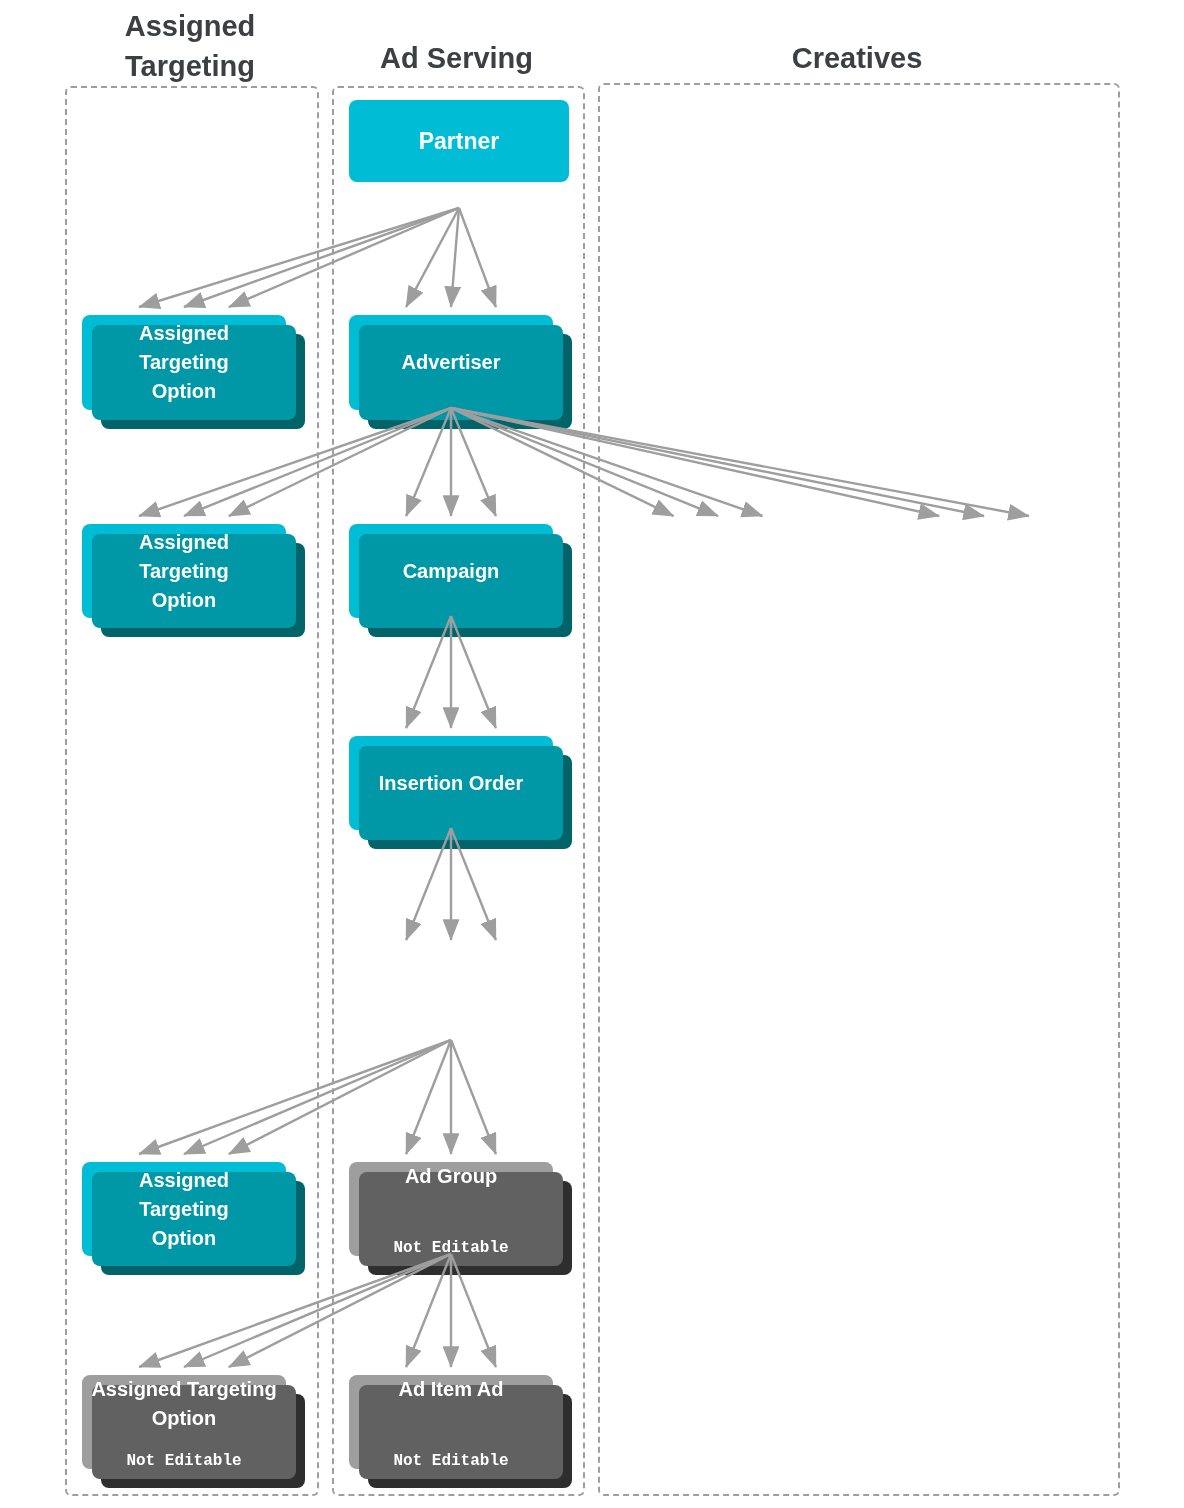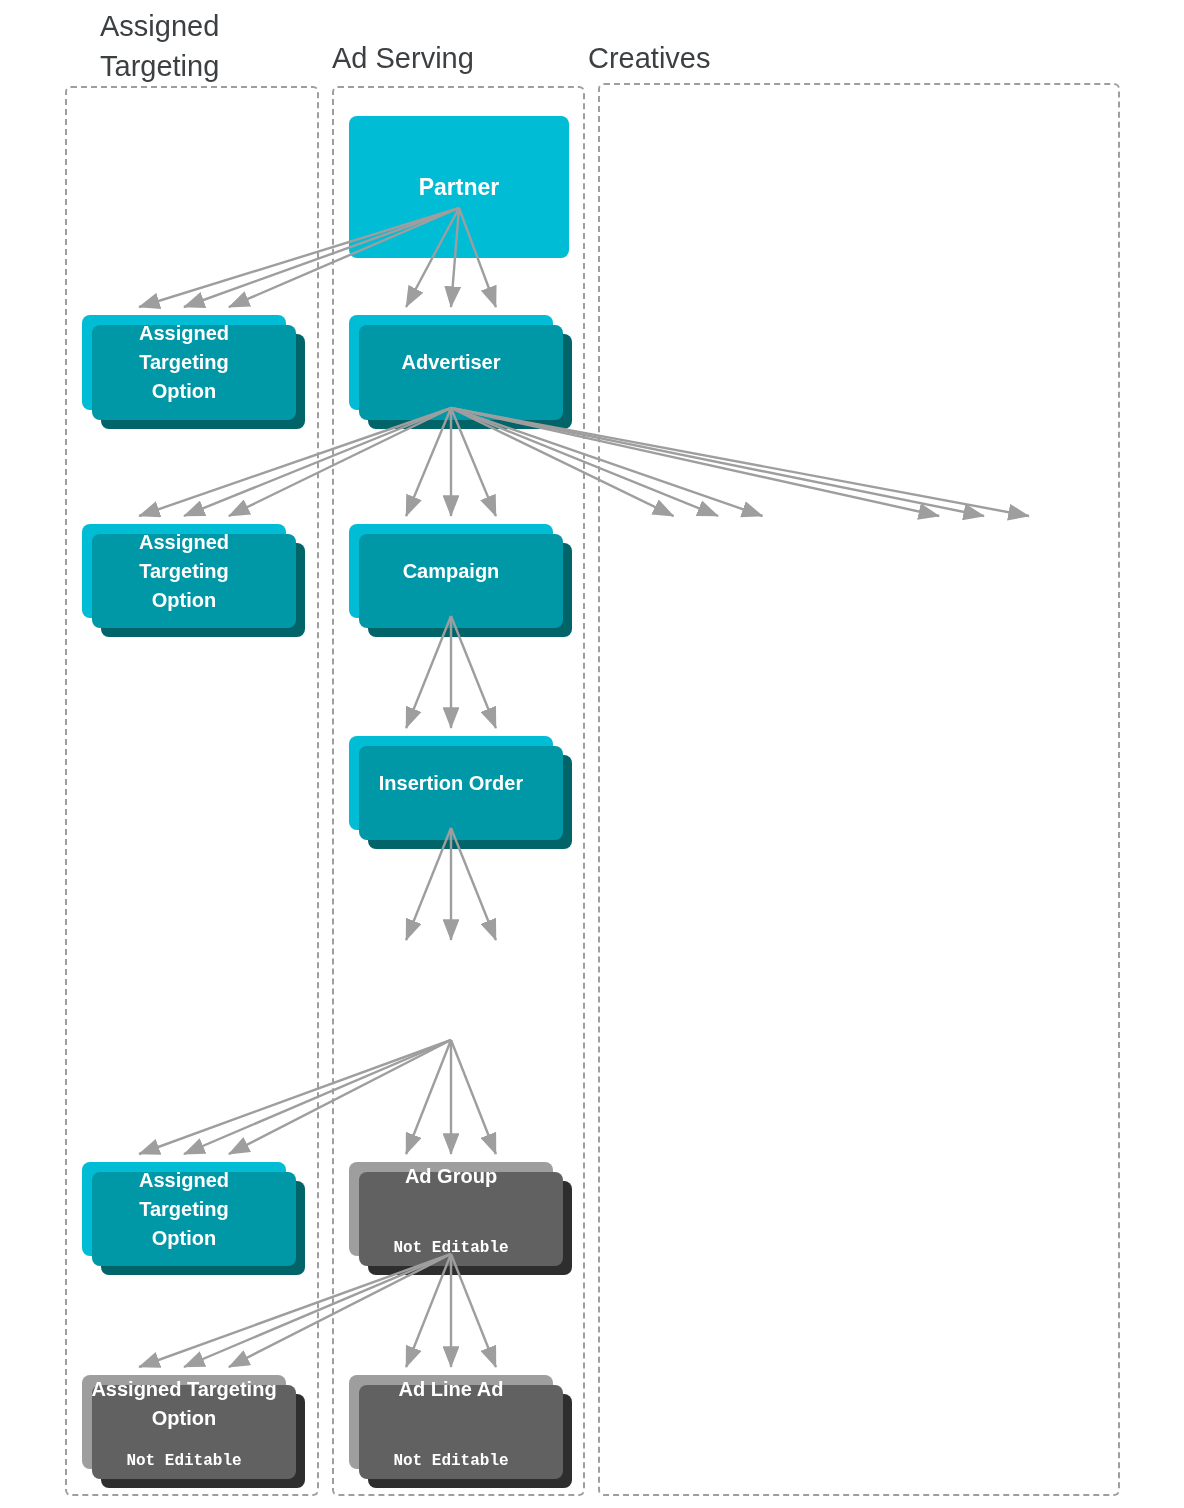--- a/index.html
+++ b/index.html
@@ -11,21 +11,21 @@
   .column{
     position:absolute;border:2px dashed var(--dashed-border,#9E9E9E);
     border-radius:6px;z-index:0;background:transparent;
   }
   .col-left{left:65px;top:86px;width:250px;height:1406px;}
   .col-mid{left:332px;top:86px;width:249px;height:1406px;}
   .col-right{left:598px;top:83px;width:518px;height:1409px;}
   
   .col-header{
     position:absolute;color:var(--header-text,#3C4043);
-    font-size:29px;line-height:40px;text-align:left;font-weight:400;z-index:2;
+    font-size:29px;line-height:40px;text-align:center;font-weight:700;z-index:2;
   }
   .hdr-left{left:100px;top:6px;width:180px;}
   .hdr-mid{left:332px;top:38px;width:249px;}
   .hdr-right{left:588px;top:38px;width:538px;}
   
   .node{
     position:absolute;border-radius:8px;z-index:1;
     display:flex;flex-direction:column;align-items:center;justify-content:center;gap:15px;
   }
   .node.cyan{background:var(--box-cyan,#00BCD4);}
@@ -61,21 +61,21 @@
 <div id="canvas">
 
   <div class="col-header hdr-left">Assigned Targeting</div>
   <div class="col-header hdr-mid">Ad Serving</div>
   <div class="col-header hdr-right">Creatives</div>
 
   <div class="column col-left"></div>
   <div class="column col-mid"></div>
   <div class="column col-right"></div>
 
-  <div class="node cyan flat" style="left:349px;top:116px;width:220px;height:142px">
+  <div class="node cyan flat" style="left:349px;top:100px;width:220px;height:82px">
     <span class="title">Partner</span>
   </div>
 
   <div class="node cyan stacked" style="left:82px;top:315px;width:204px;height:95px">
     <span class="title wrap3">Assigned Targeting Option</span>
   </div>
 
   <div class="node cyan stacked" style="left:349px;top:315px;width:204px;height:95px">
     <span class="title">Advertiser</span>
   </div>
@@ -103,21 +103,21 @@
     <span class="title">Ad Group</span>
     <span class="subtitle">Not Editable</span>
   </div>
 
   <div class="node gray stacked" style="left:82px;top:1375px;width:204px;height:94px">
     <span class="title wrap2">Assigned Targeting Option</span>
     <span class="subtitle">Not Editable</span>
   </div>
 
   <div class="node gray stacked" style="left:349px;top:1375px;width:204px;height:94px">
-    <span class="title">Ad Line Ad</span>
+    <span class="title">Ad Item Ad</span>
     <span class="subtitle">Not Editable</span>
   </div>
 
   <svg id="edge-layer" width="1184" height="1508" viewBox="0 0 1184 1508">
     <defs>
       <marker id="ah" markerWidth="9" markerHeight="7" refX="8.6" refY="3.5" orient="auto" markerUnits="strokeWidth">
         <path d="M0,0 L9,3.5 L0,7 Z"></path>
       </marker>
     </defs>
   <line x1="459" y1="208" x2="139.12" y2="307" marker-end="url(#ah)"></line>

